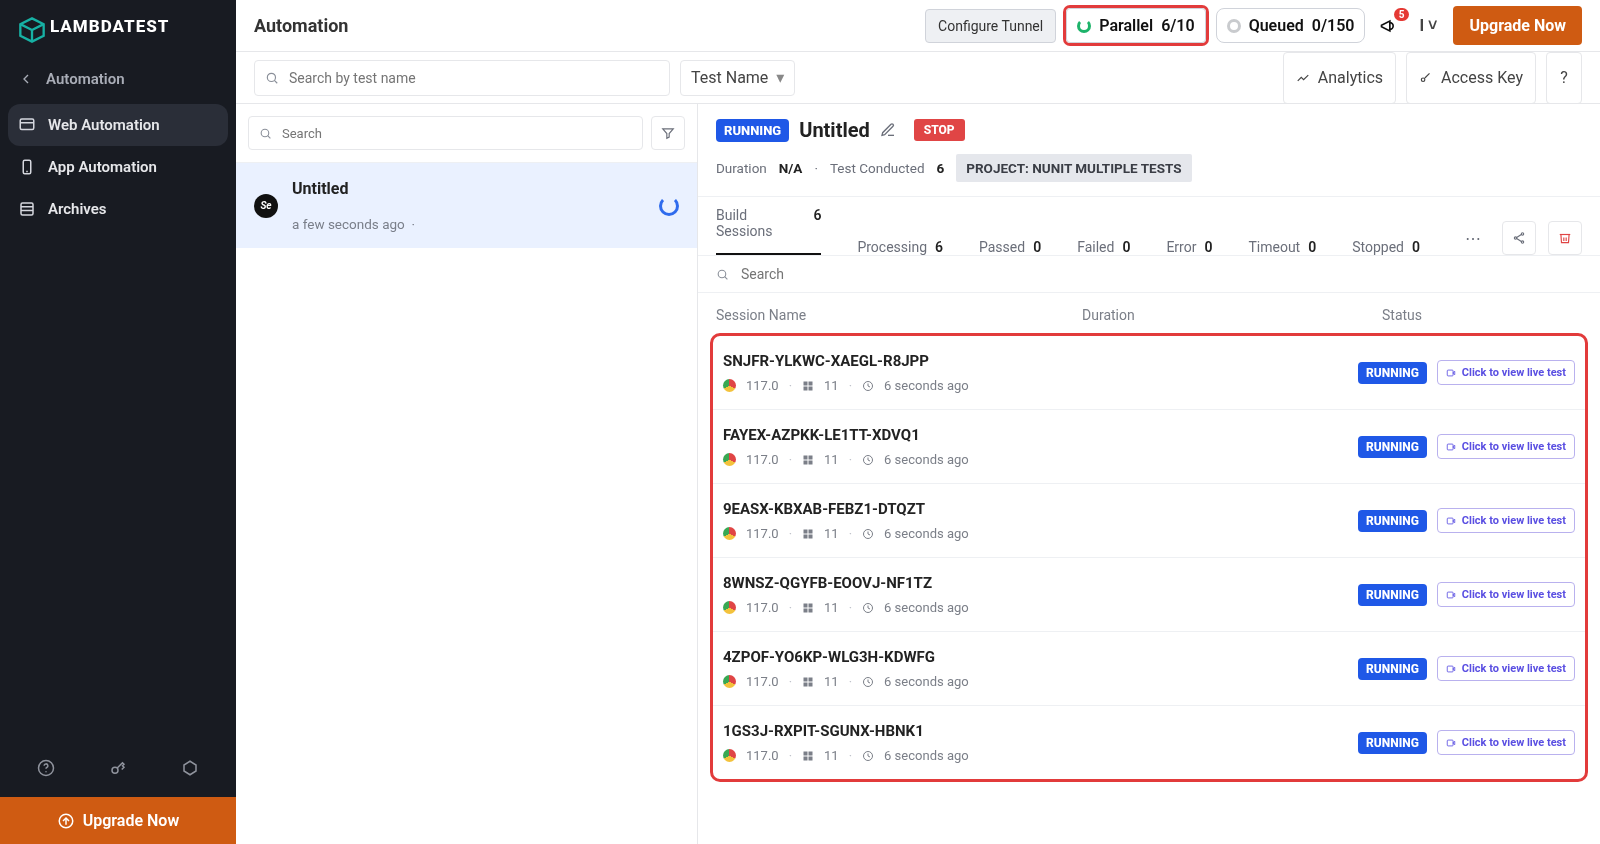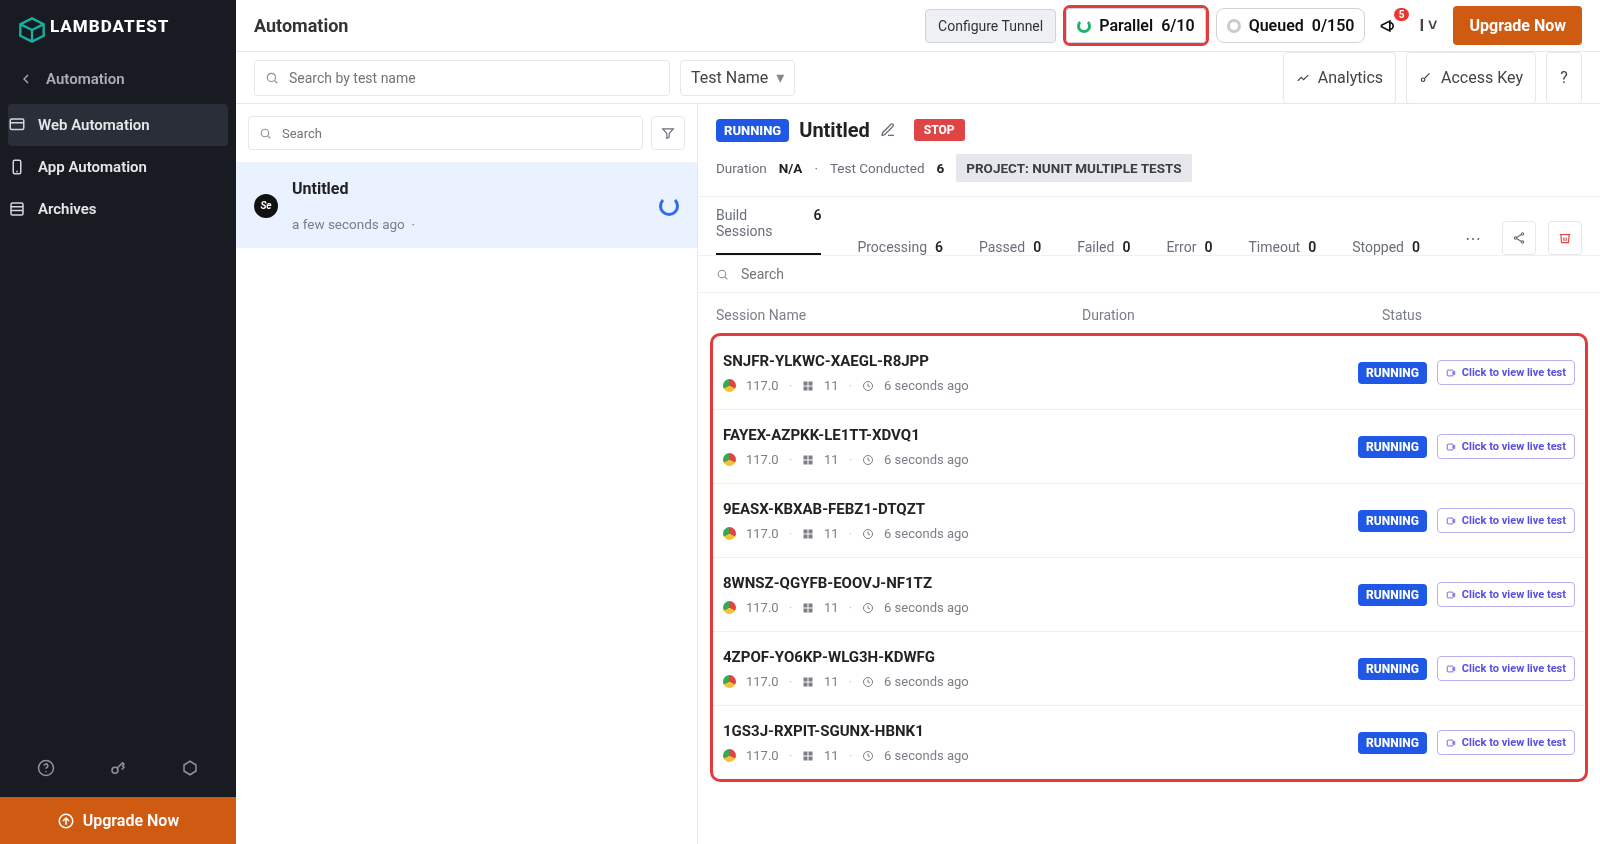--- a/index.html
+++ b/index.html
@@ -5,21 +5,21 @@
   *{box-sizing:border-box;margin:0;padding:0;font-family:-apple-system,BlinkMacSystemFont,"Segoe UI",Roboto,Arial,sans-serif}
   body{width:1600px;height:844px;overflow:hidden;background:#fff;color:#111}
   .app{display:flex;height:844px}
   .sidebar{width:236px;background:#181b22;color:#e6e7ea;display:flex;flex-direction:column}
   .logo{display:flex;gap:4px;padding:16px 18px 14px}
   .logo-icon{width:28px;height:28px;color:#17b1a4}
   .logo-text{font-weight:800;letter-spacing:1px;font-size:17px;color:#fff}
   .sb-head{display:flex;align-items:center;gap:12px;padding:12px 18px;color:#a9adb7;font-size:15px;font-weight:600}
   .sb-head svg{width:16px;height:16px;color:#a9adb7}
   .sb-items{padding:4px 8px}
-  .sb-item{display:flex;align-items:center;gap:12px;padding:12px 0;border-radius:4px;color:#e6e7ea;font-size:15px;font-weight:600;cursor:pointer}
+  .sb-item{display:flex;align-items:center;gap:12px;padding:12px 10px;border-radius:12px;color:#e6e7ea;font-size:15px;font-weight:600;cursor:pointer}
   .sb-item.active{background:#2a2e38}
   .sb-item svg{width:18px;height:18px;color:#d5d7de}
   .sb-spacer{flex:1}
   .sb-bottom-icons{display:flex;align-items:center;justify-content:space-around;padding:18px 10px;color:#8f939d}
   .sb-bottom-icons .ico{width:22px;height:22px;display:flex;align-items:center;justify-content:center;color:#8f939d}
   .upgrade-bar{background:#cf5b12;color:#fff;padding:14px 0;display:flex;align-items:center;justify-content:center;gap:8px;font-weight:600}
   .upgrade-bar svg{width:18px;height:18px;color:#fff}
   .content{flex:1;display:flex;flex-direction:column}
   .topbar{height:52px;border-bottom:1px solid #e6e7ea;display:flex;align-items:center;padding:0 18px;gap:10px}
   .page-title{font-size:18px;font-weight:700;color:#333}

